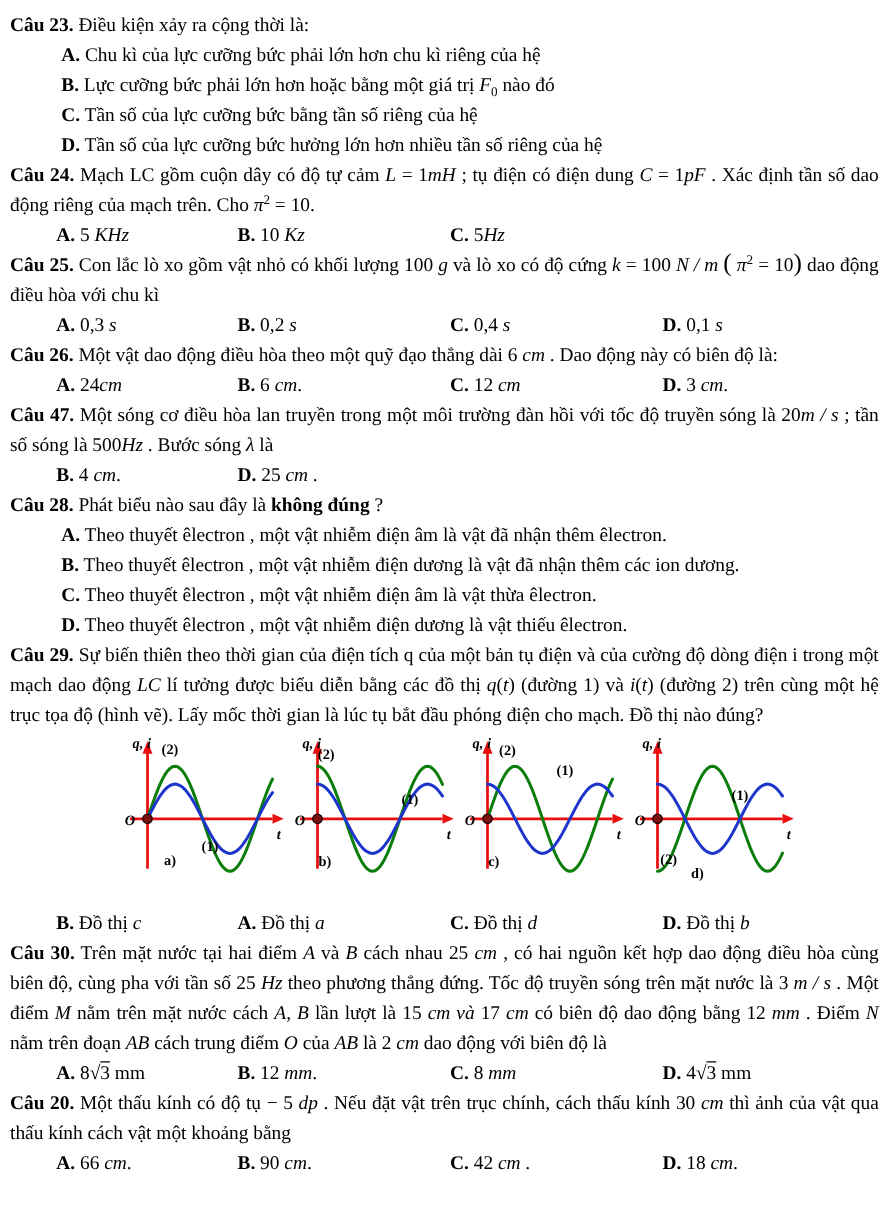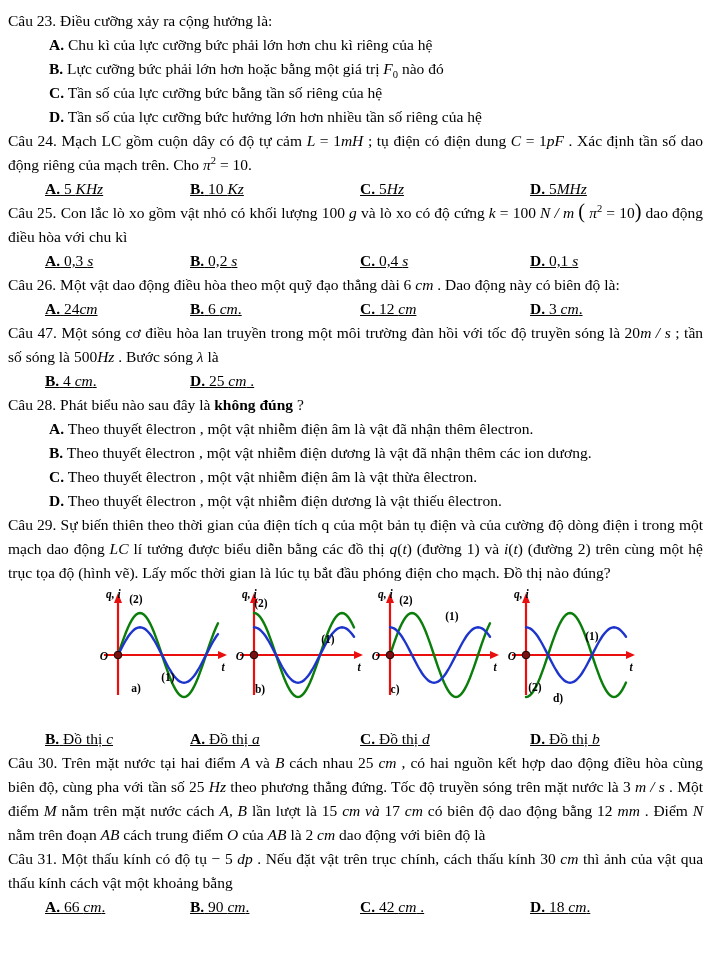--- a/index.html
+++ b/index.html
@@ -4,53 +4,52 @@
 <style>
   html,body{margin:0;padding:0;background:#fff;}
   body{
     width:712px;height:970px;box-sizing:border-box;
     padding:9px 9px 0 8px;overflow:hidden;
     font-family:"Liberation Serif","DejaVu Serif",serif;
     font-size:15.5px;line-height:24px;color:#000;
   }
   .q{margin:0;}
   .qt{margin:0;text-align:justify;}
-  .qn{font-weight:normal;}
+  .qn{font-weight:bold;}
   .opts{margin:0;}
   .opts.stack .opt{display:block;margin-left:41px;}
-  .opts.row{display:grid;grid-template-columns:145px 170px 170px 1fr;margin-left:37px;text-decoration:underline;}
+  .opts.row{display:grid;grid-template-columns:145px 170px 170px 1fr;margin-left:37px;}
   .opts.row .opt{white-space:nowrap;}
   .ol{font-weight:bold;}
   sup{font-size:0.68em;line-height:0;}
   sub{font-size:0.68em;line-height:0;}
   .bp{font-size:1.3em;line-height:0;}
   .rd{text-decoration:overline;}
   .figrow{display:flex;margin:2px 0 0 84px;height:140px;}
   .figrow svg{display:block;flex:0 0 auto;}
 </style>
 </head>
 <body>
 
 <section class="q">
-  <p class="qt"><b class="qn">Câu 23.</b> <span>Điều cưỡng xảy ra cộng hưởng là:</span></p>
+  <p class="qt"><b class="qn">Câu 23.</b> <span>Điều kiện xảy ra cộng thời là:</span></p>
   <div class="opts stack">
       <span class="opt"><b class="ol">A.</b> <span class="ov">Chu kì của lực cưỡng bức phải lớn hơn chu kì riêng của hệ</span></span>
       <span class="opt"><b class="ol">B.</b> <span class="ov">Lực cưỡng bức phải lớn hơn hoặc bằng một giá trị  <i>F</i><sub>0</sub> nào đó</span></span>
       <span class="opt"><b class="ol">C.</b> <span class="ov">Tần số của lực cưỡng bức bằng tần số riêng của hệ</span></span>
       <span class="opt"><b class="ol">D.</b> <span class="ov">Tần số của lực cưỡng bức hưởng lớn hơn nhiều tần số riêng của hệ</span></span>
     </div>
 </section>
 
 <section class="q">
   <p class="qt"><b class="qn">Câu 24.</b> <span>Mạch LC gồm cuộn dây có độ tự cảm <i>L</i> = 1<i>mH</i> ; tụ điện có điện dung  <i>C</i> = 1<i>pF</i> . Xác định tần số dao động riêng của mạch trên. Cho <i>π</i><sup>2</sup> = 10.</span></p>
   <div class="opts row">
       <span class="opt"><b class="ol">A.</b> <span class="ov">5 <i>KHz</i></span></span>
       <span class="opt"><b class="ol">B.</b> <span class="ov">10 <i>Kz</i></span></span>
       <span class="opt"><b class="ol">C.</b> <span class="ov">5<i>Hz</i></span></span>
-      <span class="opt"><b class="ol">D.</b> <span class="ov">5<i>MHz</i></span></span>
     </div>
 </section>
 
 <section class="q">
   <p class="qt"><b class="qn">Câu 25.</b> <span>Con lắc lò xo gồm vật nhỏ có khối lượng 100 <i>g</i>  và lò xo có độ cứng  <i>k</i> = 100 <i>N / m</i> <span class="bp">(</span> <i>π</i><sup>2</sup> = 10<span class="bp">)</span> dao động điều hòa với chu kì</span></p>
   <div class="opts row">
       <span class="opt"><b class="ol">A.</b> <span class="ov">0,3 <i>s</i></span></span>
       <span class="opt"><b class="ol">B.</b> <span class="ov">0,2 <i>s</i></span></span>
       <span class="opt"><b class="ol">C.</b> <span class="ov">0,4 <i>s</i></span></span>
       <span class="opt"><b class="ol">D.</b> <span class="ov">0,1 <i>s</i></span></span>
@@ -152,23 +151,29 @@
   <div class="opts row">
       <span class="opt"><b class="ol">B.</b> <span class="ov">Đồ thị <i>c</i></span></span>
       <span class="opt"><b class="ol">A.</b> <span class="ov">Đồ thị <i>a</i></span></span>
       <span class="opt"><b class="ol">C.</b> <span class="ov">Đồ thị <i>d</i></span></span>
       <span class="opt"><b class="ol">D.</b> <span class="ov">Đồ thị <i>b</i></span></span>
     </div>
 </section>
 
 <section class="q">
   <p class="qt"><b class="qn">Câu 30.</b> <span>Trên mặt nước tại hai điểm  <i>A</i> và <i>B</i>  cách nhau 25 <i>cm</i> , có hai nguồn kết hợp dao động điều hòa cùng biên độ, cùng pha với tần số  25 <i>Hz</i>  theo phương thẳng đứng. Tốc độ truyền sóng trên mặt nước là 3 <i>m / s</i> . Một điểm <i>M</i> nằm trên mặt nước cách  <i>A, B</i>  lần lượt là 15 <i>cm và</i> 17 <i>cm</i>  có biên độ dao động bằng 12 <i>mm</i> . Điểm <i>N</i> nằm trên đoạn  <i>AB</i>  cách trung điểm <i>O</i> của  <i>AB</i> là  2 <i>cm</i>  dao động với biên độ là</span></p>
+  <div class="opts row">
+      <span class="opt"><b class="ol">A.</b> <span class="ov">8√<span class="rd">3</span> mm</span></span>
+      <span class="opt"><b class="ol">B.</b> <span class="ov">12 <i>mm</i>.</span></span>
+      <span class="opt"><b class="ol">C.</b> <span class="ov">8 <i>mm</i></span></span>
+      <span class="opt"><b class="ol">D.</b> <span class="ov">4√<span class="rd">3</span> mm</span></span>
+    </div>
 </section>
 
 <section class="q">
-  <p class="qt"><b class="qn">Câu 31.</b> <span>Một thấu kính có độ tụ − 5 <i>dp</i> . Nếu đặt vật trên trục chính, cách thấu kính 30 <i>cm</i>  thì ảnh của vật qua thấu kính cách vật một khoảng bằng</span></p>
+  <p class="qt"><b class="qn">Câu 20.</b> <span>Một thấu kính có độ tụ − 5 <i>dp</i> . Nếu đặt vật trên trục chính, cách thấu kính 30 <i>cm</i>  thì ảnh của vật qua thấu kính cách vật một khoảng bằng</span></p>
   <div class="opts row">
       <span class="opt"><b class="ol">A.</b> <span class="ov">66 <i>cm</i>.</span></span>
       <span class="opt"><b class="ol">B.</b> <span class="ov">90 <i>cm</i>.</span></span>
       <span class="opt"><b class="ol">C.</b> <span class="ov">42 <i>cm</i> .</span></span>
       <span class="opt"><b class="ol">D.</b> <span class="ov">18 <i>cm</i>.</span></span>
     </div>
 </section>
 
 </body></html>

